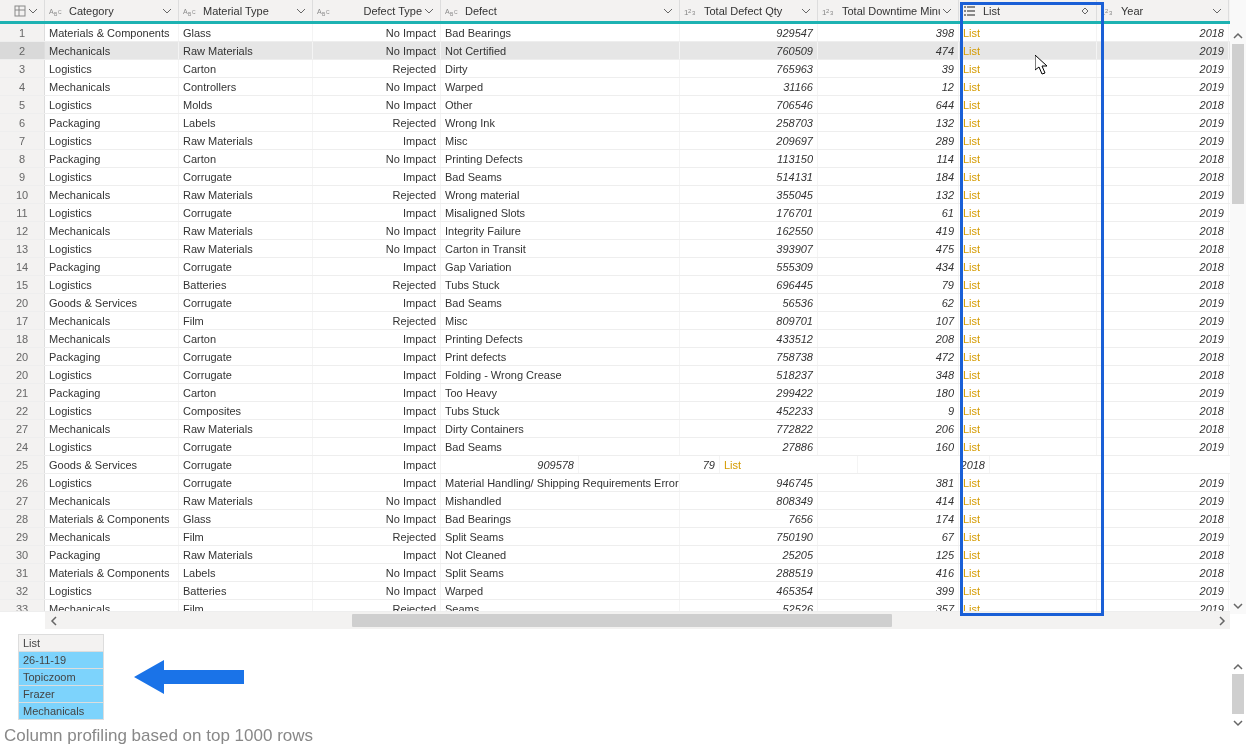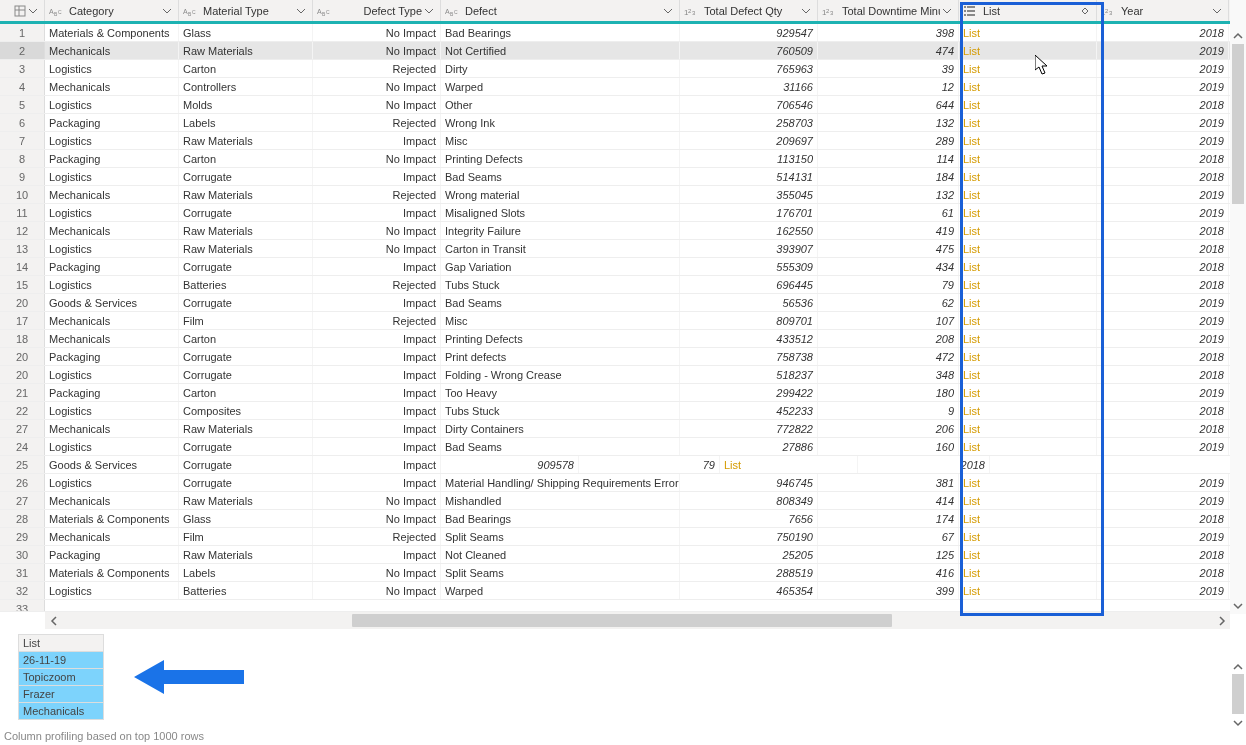--- a/index.html
+++ b/index.html
@@ -256,21 +256,21 @@
   }
 
   
   .status-bar {
     position: absolute;
     left: 4px;
     bottom: 0;
     height: 18px;
     line-height: 18px;
     color: #888;
-    font-size: 11px;
+    font-size: 17px;
   }
 
   
   .cursor {
     position: absolute;
     left: 1035px;
     top: 55px;
     z-index: 200;
     pointer-events: none;
   }
@@ -767,21 +767,21 @@
             <div class="rownum">32</div>
             <div class="cell c-category">Logistics</div>
             <div class="cell c-material">Batteries</div>
             <div class="cell c-defecttype">No Impact</div>
             <div class="cell c-defect">Warped</div>
             <div class="cell c-qty num-cell">465354</div>
             <div class="cell c-downtime num-cell">399</div>
             <div class="cell c-list"><span class="list-link">List</span></div>
             <div class="cell c-year num-cell">2019</div>
           </div>
-          <div class="row" style="height: 12px; overflow: hidden; flex-direction: column;">
+          <div class="row" style="height: 12px; overflow: hidden;">
             <div class="rownum">33</div>
             <div class="cell c-category">Mechanicals</div>
             <div class="cell c-material">Film</div>
             <div class="cell c-defecttype">Rejected</div>
             <div class="cell c-defect">Seams</div>
             <div class="cell c-qty num-cell">52526</div>
             <div class="cell c-downtime num-cell">357</div>
             <div class="cell c-list"><span class="list-link">List</span></div>
             <div class="cell c-year num-cell">2019</div>
           </div>

